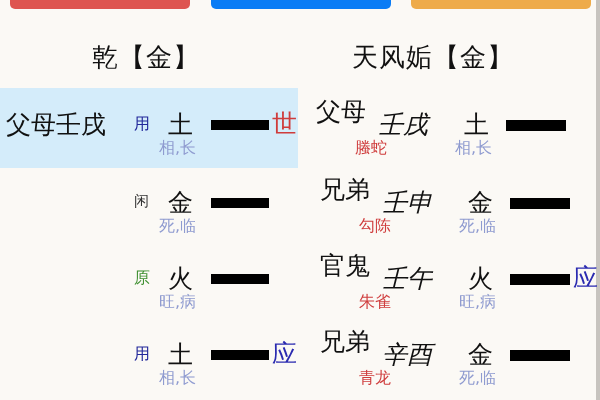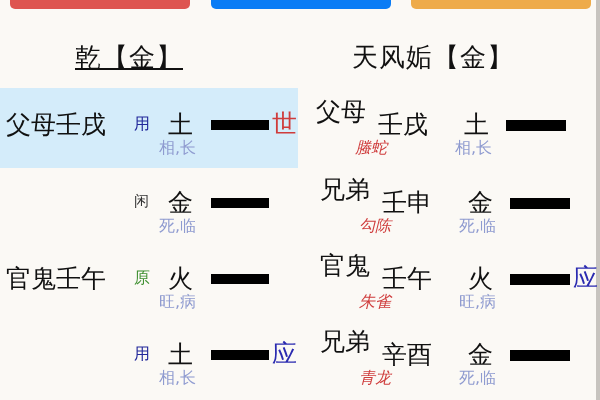--- a/index.html
+++ b/index.html
@@ -8,39 +8,39 @@
       background: #fbf9f5;
       font-family: "DejaVu Sans", "Liberation Sans", sans-serif;
       color: #111;
     }
     .topbtn { position: absolute; top: -12px; height: 21px; border-radius: 5px; cursor: pointer; }
     .btn-red { left: 10px; width: 180px; background: #de5550; }
     .btn-blue { left: 211px; width: 180px; background: #0a7cf5; }
     .btn-orange { left: 411px; width: 180px; background: #eeab4a; }
     .scrollbar { position: absolute; right: 0; top: 0; width: 4px; height: 400px; background: #c7c4bf; }
     .title { position: absolute; top: 40px; font-size: 26px; letter-spacing: 1px; }
-    .title-left { left: 75px; text-decoration: underline; }
+    .title-left { left: 92px; }
     .title-right { left: 352px; }
     .highlight { position: absolute; left: 0; top: 88px; width: 298px; height: 80px; background: #d4ecfa; }
     .row { position: absolute; left: 4px; width: 600px; height: 76px; }
     .cell { position: absolute; white-space: nowrap; }
     .big { font-size: 25px; }
     .liuqin { left: 2px; top: 20px; }
     .marker { left: 130px; top: 26px; font-size: 16px; }
     .m-yong { color: #22289a; }
     .m-xian { color: #333; font-size: 15px; }
     .m-yuan { color: #3d8f2f; }
     .wx { left: 164px; top: 20px; }
     .state { left: 155px; top: 50px; font-size: 16px; color: #8f9bd0; }
     .bar { position: absolute; left: 207px; top: 32px; width: 58px; height: 10px; background: #000; }
     .shi { left: 268px; top: 19px; color: #cf3c3c; font-size: 25px; }
     .ying-l { left: 268px; top: 19px; color: #2a2ab0; font-size: 25px; }
     .r-liuqin { left: 316px; top: 7px; }
-    .r-gz { left: 378px; top: 20px; }
-    .r-beast { left: 355px; top: 50px; font-size: 16px; color: #cf3c3c; font-style: italic; }
+    .r-gz { left: 378px; top: 20px; font-style: italic; }
+    .r-beast { left: 355px; top: 50px; font-size: 16px; color: #cf3c3c; }
     .r-wx { left: 464px; top: 20px; }
     .r-state { left: 455px; top: 50px; font-size: 16px; color: #8f9bd0; }
     .r-bar { position: absolute; left: 506px; top: 32px; width: 60px; height: 11px; background: #000; }
     .ying-r { left: 569px; top: 19px; color: #2a2ab0; font-size: 25px; }
   </style>
 </head>
 <body>
 
 <div class="topbtn btn-red"></div>
 <div class="topbtn btn-blue"></div>
@@ -60,21 +60,20 @@
   <span class="bar"></span>
   <span class="cell shi">世</span>
 </div>
 <div class="row" style="top:166px">
   <span class="cell marker m-xian">闲</span>
   <span class="cell big wx">金</span>
   <span class="cell state">死,临</span>
   <span class="bar"></span>
 </div>
 <div class="row" style="top:242px">
-  <span class="cell big liuqin">官鬼壬午</span>
   <span class="cell marker m-yuan">原</span>
   <span class="cell big wx">火</span>
   <span class="cell state">旺,病</span>
   <span class="bar"></span>
 </div>
 <div class="row" style="top:318px">
   <span class="cell marker m-yong">用</span>
   <span class="cell big wx">土</span>
   <span class="cell state">相,长</span>
   <span class="bar"></span>

